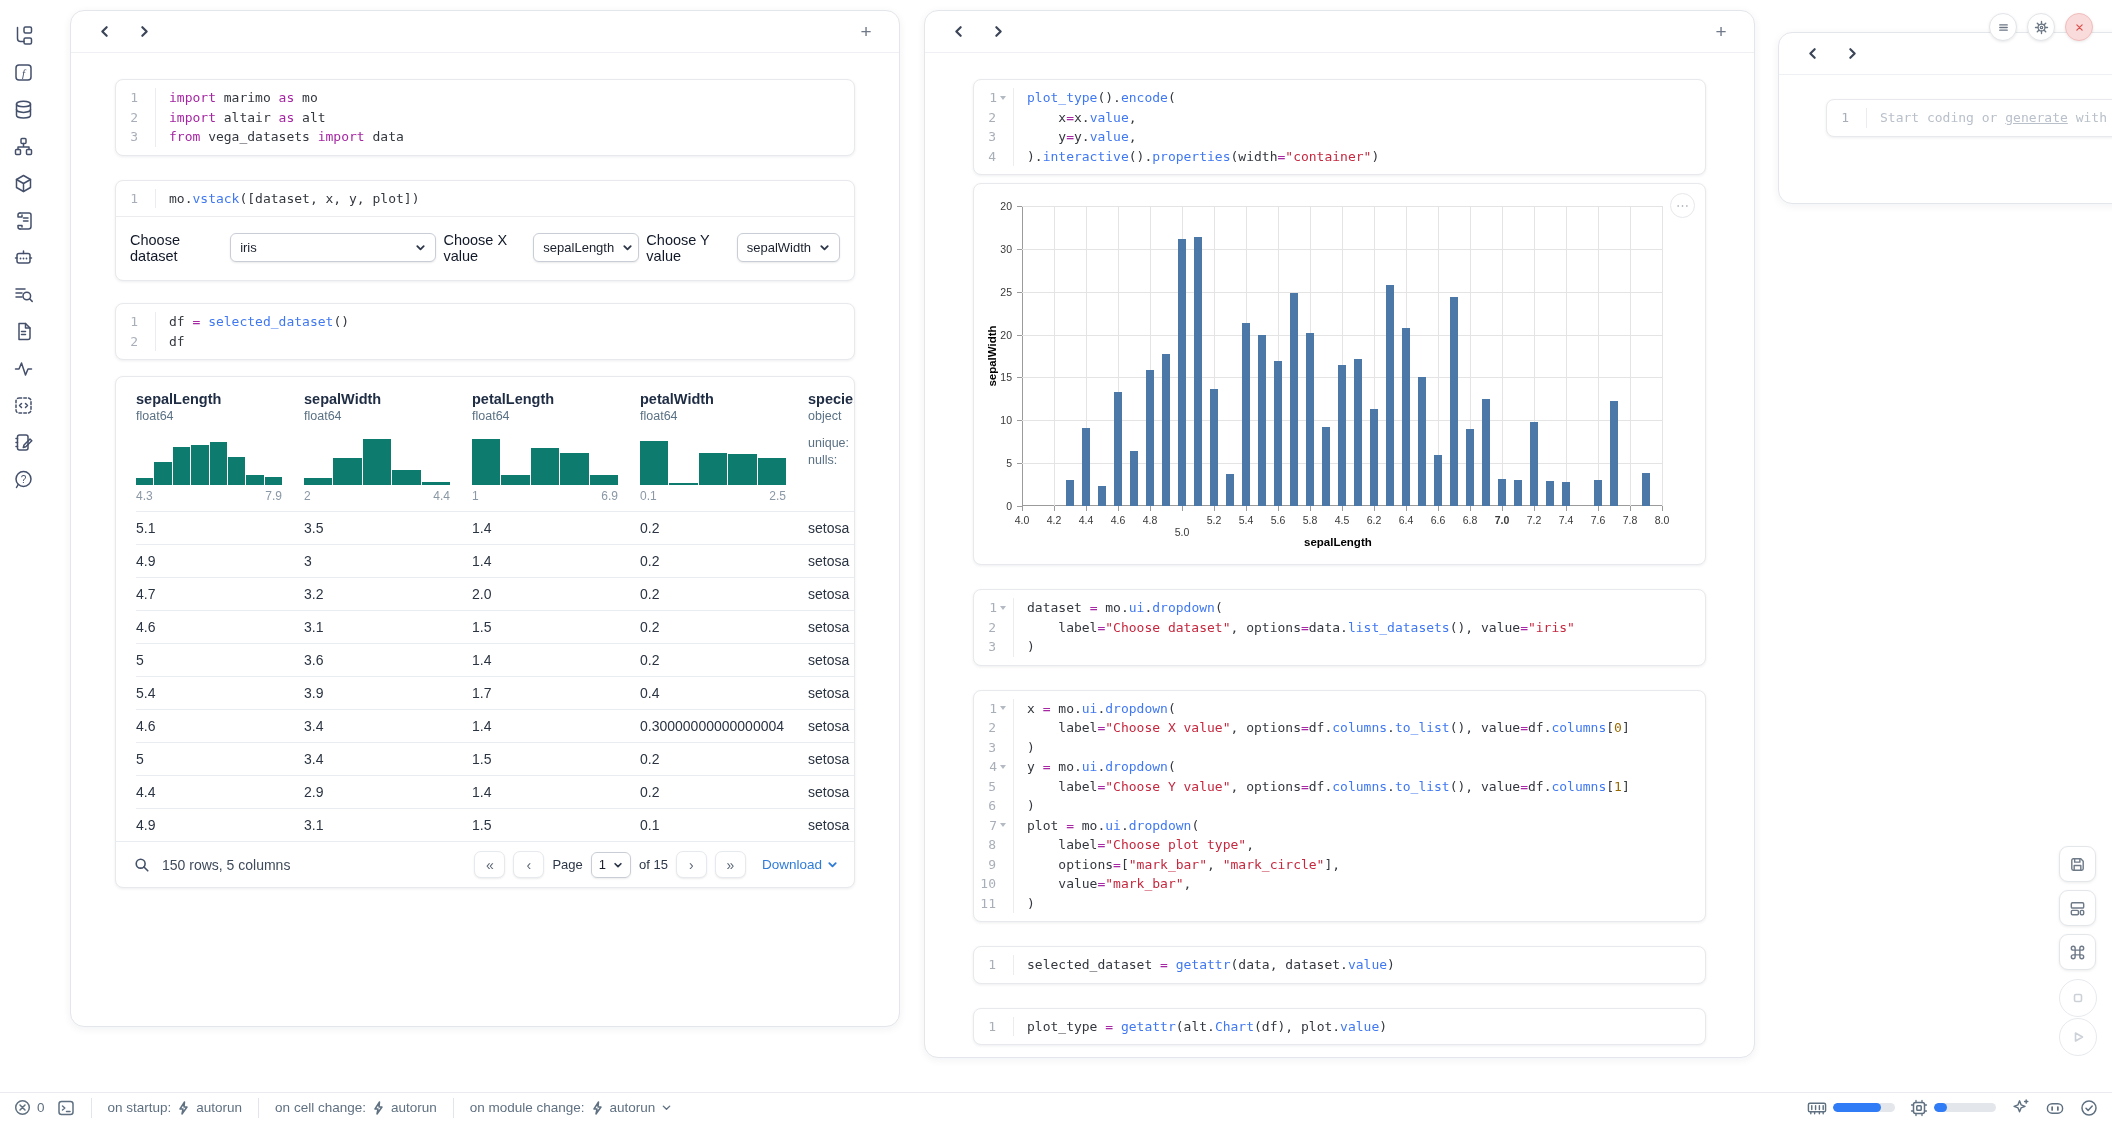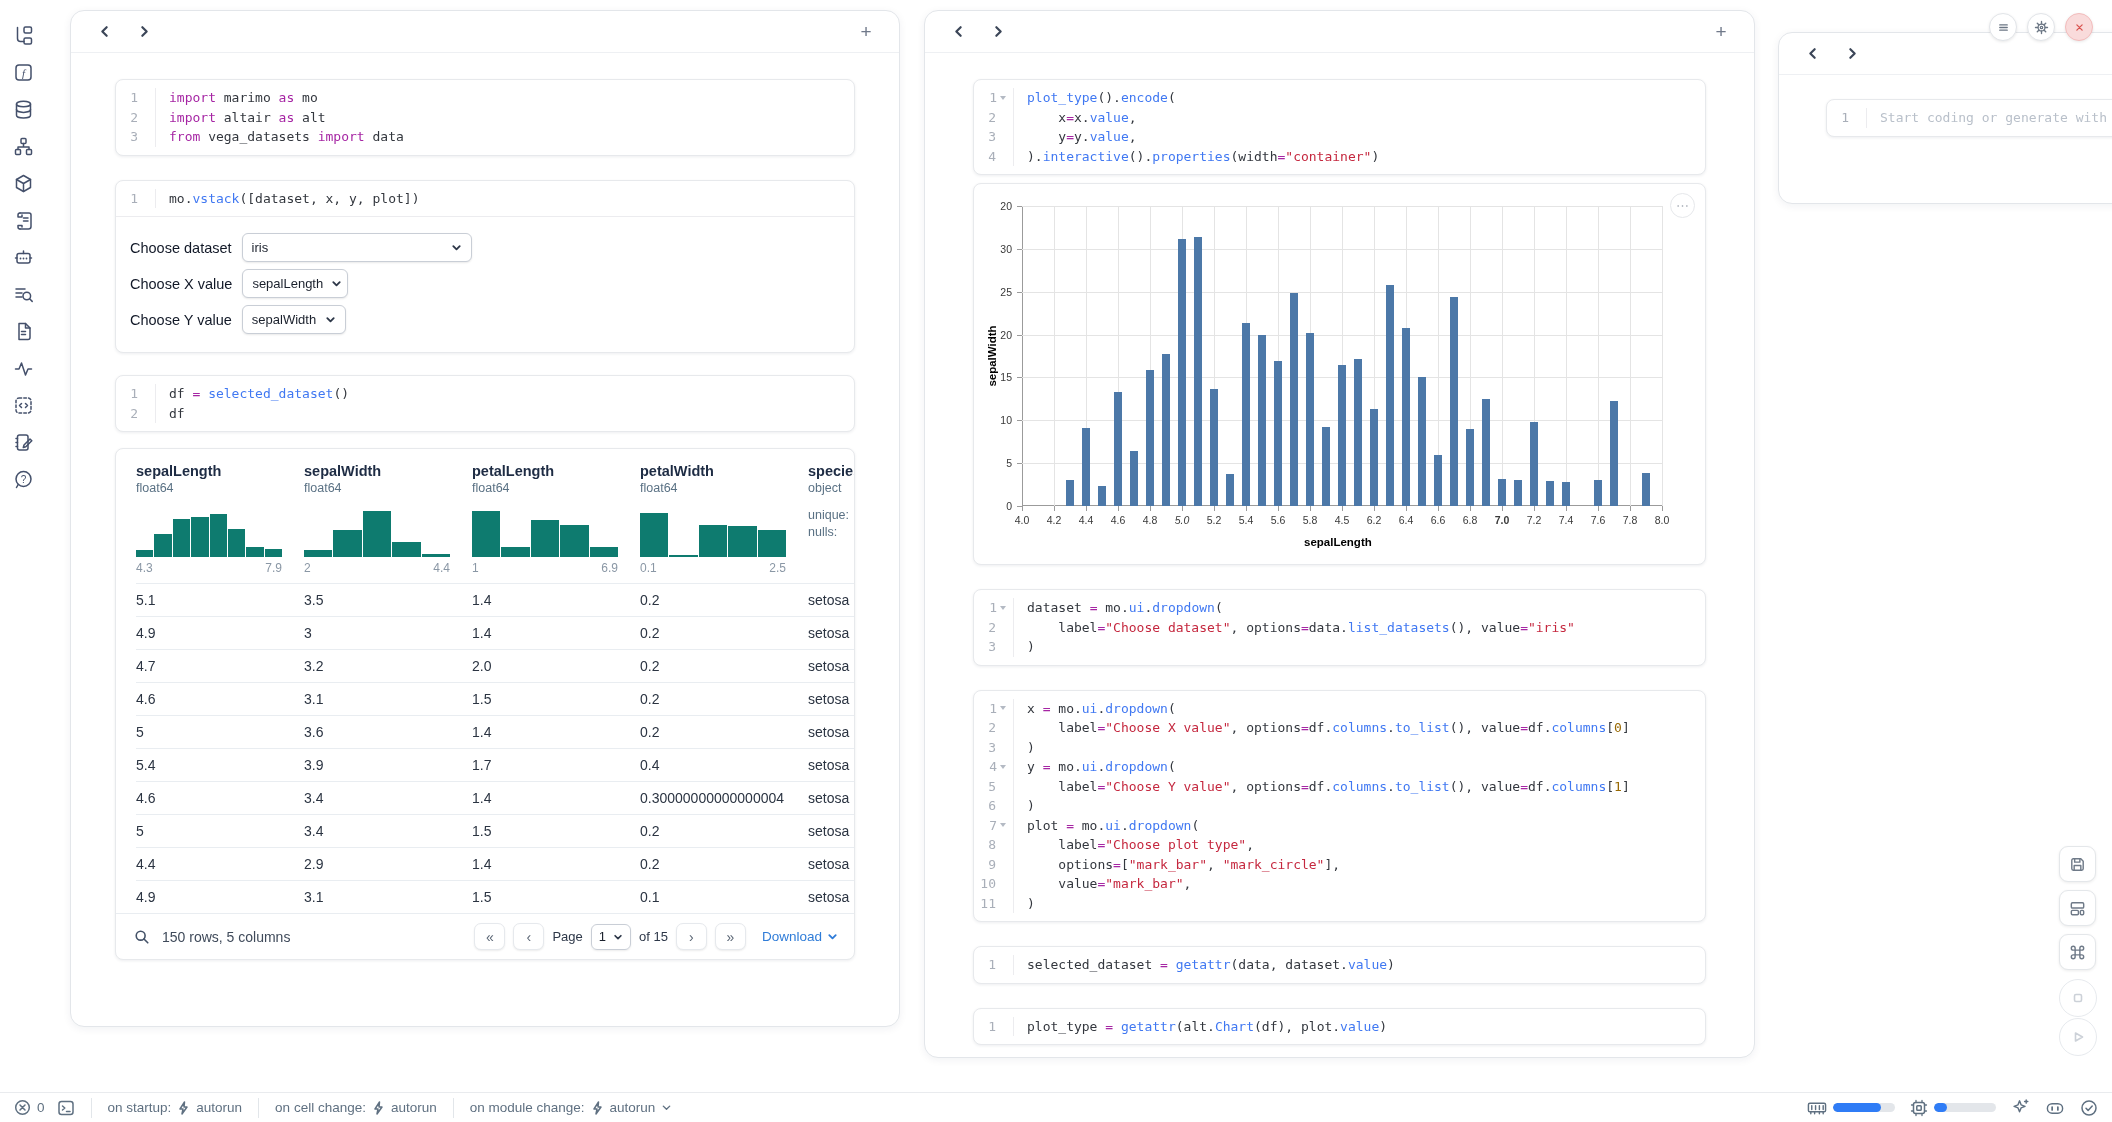--- a/index.html
+++ b/index.html
@@ -34,25 +34,25 @@
   .code-line{display:flex;font-family:"DejaVu Sans Mono",monospace;font-size:13px;line-height:19.5px;
     color:#33373e;white-space:pre;}
   .ln{flex:none;width:40px;display:inline-flex;justify-content:flex-end;align-items:center;
     color:#a9afb9;border-right:1px solid #ececef;padding-right:7px;}
   .fold{width:0;height:0;border-left:3.5px solid transparent;border-right:3.5px solid transparent;
     border-top:4.5px solid #b4bac4;display:inline-block;margin-left:3px;}
   .nofold{width:7px;margin-left:3px;display:inline-block;}
   .code-text{padding-left:13px;}
   .k{color:#a626a4;} .f{color:#4078f2;} .s{color:#c5283f;} .o{color:#a626a4;} .n{color:#986801;}
   .p{color:#33373e;}
-  .ph{color:#b9c0ca;} .ph-link{color:#b9c0ca;cursor:pointer;}
+  .ph{color:#b9c0ca;} .ph-link{color:#b9c0ca;text-decoration:underline;cursor:pointer;}
 
   
   .cell-divider{border-top:1px solid #ececef;margin-top:8px;}
-  .dd-output{padding:16px 14px 18px 14px;display:flex;flex-direction:column;gap:7px;}
+  .dd-output{padding:16px 14px 18px 14px;display:flex;flex-direction:row;gap:7px;}
   .dd-row{display:flex;align-items:center;gap:10px;height:29px;}
   .dd-label{font-size:14.5px;color:#111827;}
   .select{height:29px;border:1px solid #c9ced6;border-radius:6px;background:#fff;
     box-shadow:0 1px 2px rgba(0,0,0,.09);display:flex;align-items:center;justify-content:space-between;
     padding:0 9px;font-size:13px;color:#1a202c;cursor:pointer;}
   .select svg{width:11px;height:11px;stroke:#2d3748;stroke-width:2;fill:none;stroke-linecap:round;stroke-linejoin:round;flex:none;margin-left:8px;}
   .dd-row:nth-child(1) .select{width:230px;}
   .dd-row:nth-child(2) .select{width:106px;}
   .dd-row:nth-child(3) .select{width:104px;}
   .dd-row:nth-child(4) .select{width:108px;}
@@ -542,21 +542,21 @@
           <div class="tick-x" style="left: 64px; bottom: -5px;"></div>
           <div class="xlab" style="left: 47px; top: 308px;">4.4</div>
           <div class="gl-v" style="left: 96px;"></div>
           <div class="tick-x" style="left: 96px; bottom: -5px;"></div>
           <div class="xlab" style="left: 79px; top: 308px;">4.6</div>
           <div class="gl-v" style="left: 128px;"></div>
           <div class="tick-x" style="left: 128px; bottom: -5px;"></div>
           <div class="xlab" style="left: 111px; top: 308px;">4.8</div>
           <div class="gl-v" style="left: 160px;"></div>
           <div class="tick-x" style="left: 160px; bottom: -5px;"></div>
-          <div class="xlab" style="left: 143px; top: 308px; font-style: italic;">5.0</div>
+          <div class="xlab" style="left: 143px; top: 320px;">5.0</div>
           <div class="gl-v" style="left: 192px;"></div>
           <div class="tick-x" style="left: 192px; bottom: -5px;"></div>
           <div class="xlab" style="left: 175px; top: 308px;">5.2</div>
           <div class="gl-v" style="left: 224px;"></div>
           <div class="tick-x" style="left: 224px; bottom: -5px;"></div>
           <div class="xlab" style="left: 207px; top: 308px;">5.4</div>
           <div class="gl-v" style="left: 256px;"></div>
           <div class="tick-x" style="left: 256px; bottom: -5px;"></div>
           <div class="xlab" style="left: 239px; top: 308px;">5.6</div>
           <div class="gl-v" style="left: 288px;"></div>

